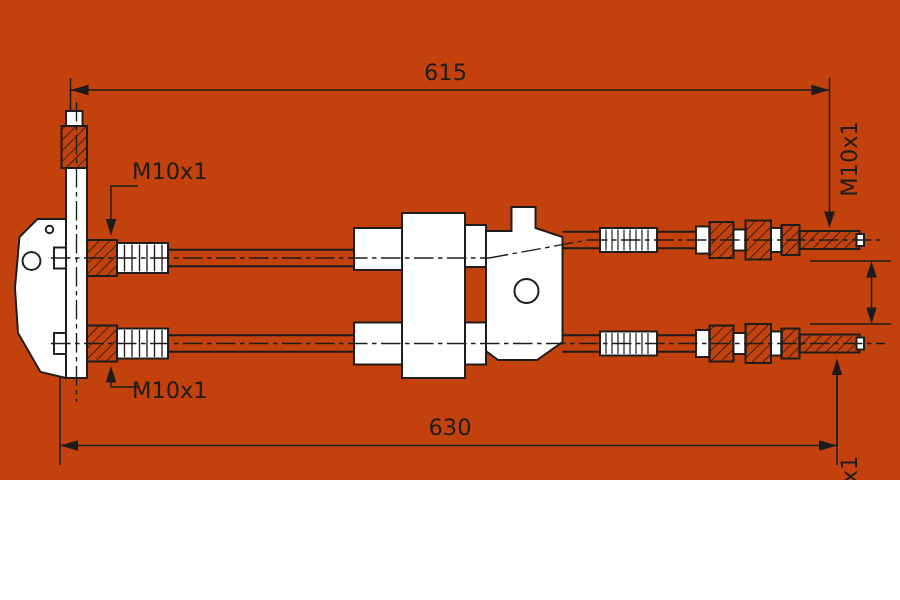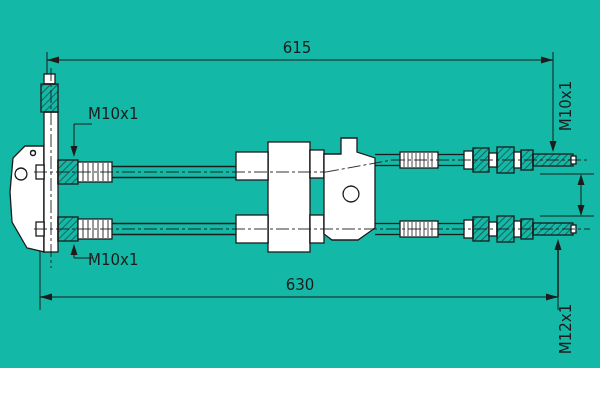--- a/index.html
+++ b/index.html
@@ -4,22 +4,22 @@
 <style>
   html, body {
     margin: 0;
     padding: 0;
     background: #ffffff;
     font-family: "DejaVu Sans", sans-serif;
   }
   .canvas {
     position: relative;
     width: 600px;
-    height: 368px;
-    background: #14b8a6;
+    height: 320px;
+    background: #c2410c;
     overflow: hidden;
   }
   svg text {
     font-family: "DejaVu Sans", sans-serif;
     font-size: 15px;
     fill: #1c1c1c;
   }
 </style>
 </head>
 <body>

